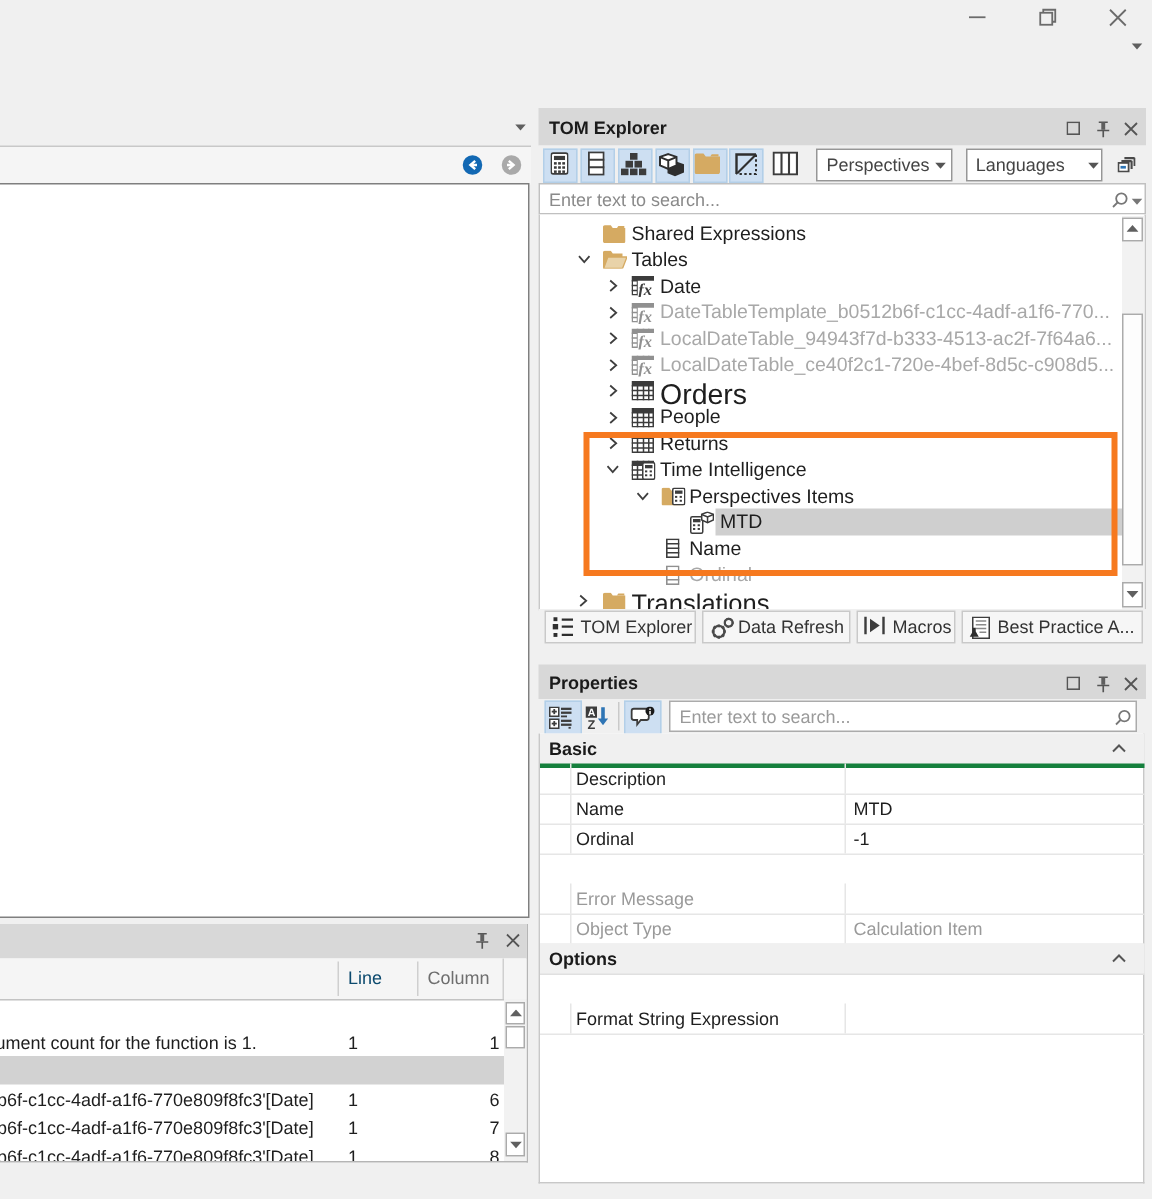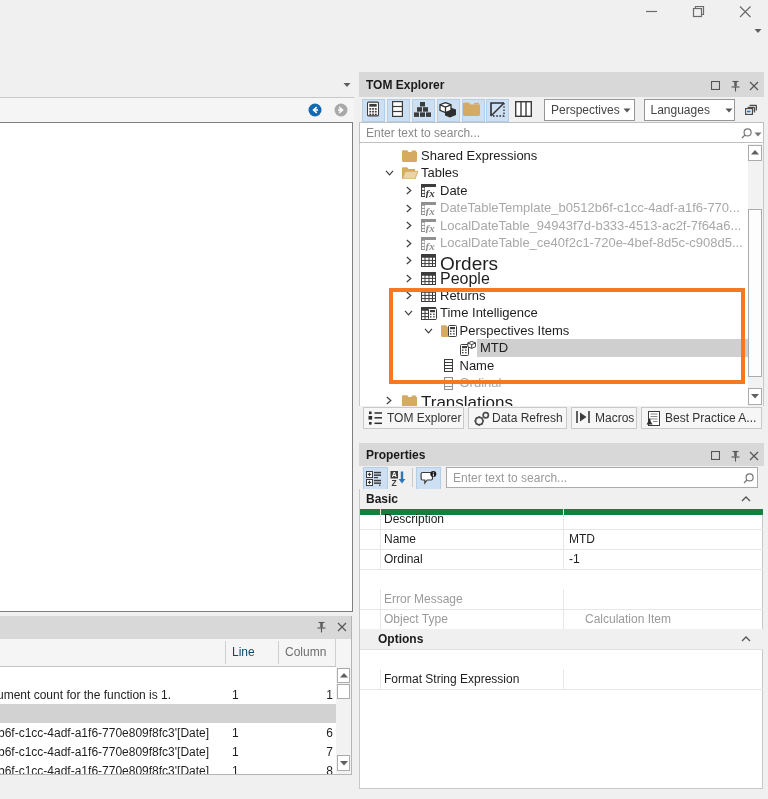--- a/index.html
+++ b/index.html
@@ -339,21 +339,21 @@
           <rect x="0.5" y="0.5" width="14" height="2.7" fill="#3c3c3c"></rect>
           <g stroke="#3c3c3c" stroke-width="1">
             <line x1="0" y1="3.2" x2="15" y2="3.2"></line>
             <line x1="0" y1="6.4" x2="15" y2="6.4"></line>
             <line x1="0" y1="9.6" x2="15" y2="9.6"></line>
             <line x1="4" y1="0" x2="4" y2="13"></line>
             <line x1="8" y1="0" x2="8" y2="13"></line>
             <line x1="11.5" y1="0" x2="11.5" y2="13"></line>
           </g>
         </svg>
-        <div class="abs" style="left:81px;top:127.25px;color:#1e1e1e;white-space:nowrap;font-size:16px;">People</div>
+        <div class="abs" style="left:81px;top:127.25px;color:#1e1e1e;white-space:nowrap;font-size:13px;">People</div>
         <svg class="abs" style="left:45.5px;top:148.25px" width="8" height="9" viewBox="0 0 8 9">
           <path d="M1.8 1 L5.8 4.5 L1.8 8" stroke="#3f3f3f" stroke-width="1.2" fill="none"></path>
         </svg>
         <svg class="abs" style="left:62px;top:146.25px" width="15" height="13" viewBox="0 0 15 13">
           <rect x="0.5" y="0.5" width="14" height="12" fill="#fff" stroke="#3c3c3c"></rect>
           <rect x="0.5" y="0.5" width="14" height="2.7" fill="#3c3c3c"></rect>
           <g stroke="#3c3c3c" stroke-width="1">
             <line x1="0" y1="3.2" x2="15" y2="3.2"></line>
             <line x1="0" y1="6.4" x2="15" y2="6.4"></line>
             <line x1="0" y1="9.6" x2="15" y2="9.6"></line>
@@ -580,21 +580,21 @@
 
     <div class="abs" style="left:87px;top:24px;width:312px;height:21px;background:#fff;border:1px solid #ababab;box-sizing:border-box;">
       <div class="abs" style="left:6px;top:3px;color:#9a9a9a;">Enter text to search...</div>
       <svg class="abs" style="left:296px;top:5px" width="11" height="11" viewBox="0 0 11 11">
         <circle cx="6.6" cy="4.4" r="3.5" fill="none" stroke="#777" stroke-width="1.2"></circle>
         <line x1="4" y1="7" x2="1" y2="10" stroke="#777" stroke-width="1.2"></line>
       </svg>
     </div>
 
     <div class="abs" style="left:0;top:46px;width:404px;height:300px;background:#fff;border-left:1px solid #c8c8c8;border-right:1px solid #c8c8c8;border-bottom:1px solid #c8c8c8;box-sizing:border-box;">
-        <div class="abs" style="left:0;top:0px;width:403px;height:20px;background:#f0f0f0;border-bottom:6px solid #15803d;">
+        <div class="abs" style="left:0;top:0px;width:403px;height:20px;background:#f0f0f0;border-bottom:3px solid #15803d;">
           <div class="abs" style="left:6px;top:3px;font-weight:bold;color:#1a1a1a;">Basic</div>
           <svg class="abs" style="left:381px;top:7px" width="10" height="6" viewBox="0 0 10 6">
             <path d="M1 5 L5 1 L9 5" stroke="#555" stroke-width="1.3" fill="none"></path>
           </svg>
         </div>
         <div class="abs" style="left:0;top:20px;width:403px;height:20px;border-bottom:1px solid #e6e6e6;">
           <div class="abs" style="left:20px;top:0;width:1px;height:20px;background:#e6e6e6;"></div>
           <div class="abs" style="left:203px;top:0;width:1px;height:20px;background:#e6e6e6;"></div>
           <div class="abs" style="left:24px;top:3px;color:#1e1e1e;">Description</div>
         </div>
@@ -612,24 +612,24 @@
         </div>
         <div class="abs" style="left:0;top:100px;width:403px;height:20px;border-bottom:1px solid #e6e6e6;">
           <div class="abs" style="left:20px;top:0;width:1px;height:20px;background:#e6e6e6;"></div>
           <div class="abs" style="left:203px;top:0;width:1px;height:20px;background:#e6e6e6;"></div>
           <div class="abs" style="left:24px;top:3px;color:#9a9a9a;">Error Message</div>
         </div>
         <div class="abs" style="left:0;top:120px;width:403px;height:20px;border-bottom:1px solid #e6e6e6;">
           <div class="abs" style="left:20px;top:0;width:1px;height:20px;background:#e6e6e6;"></div>
           <div class="abs" style="left:203px;top:0;width:1px;height:20px;background:#e6e6e6;"></div>
           <div class="abs" style="left:24px;top:3px;color:#9a9a9a;">Object Type</div>
-          <div class="abs" style="left:209px;top:3px;color:#9a9a9a;margin-left:16px;">Calculation Item</div>
+          <div class="abs" style="left:209px;top:3px;color:#9a9a9a;">Calculation Item</div>
         </div>
         <div class="abs" style="left:0;top:140px;width:403px;height:20px;background:#f0f0f0;border-bottom:1px solid #e0e0e0;">
-          <div class="abs" style="left:18px;top:3px;font-weight:bold;color:#1a1a1a;">Options</div>
+          <div class="abs" style="left:6px;top:3px;font-weight:bold;color:#1a1a1a;">Options</div>
           <svg class="abs" style="left:381px;top:7px" width="10" height="6" viewBox="0 0 10 6">
             <path d="M1 5 L5 1 L9 5" stroke="#555" stroke-width="1.3" fill="none"></path>
           </svg>
         </div>
         <div class="abs" style="left:0;top:180px;width:403px;height:20px;border-bottom:1px solid #e6e6e6;">
           <div class="abs" style="left:20px;top:0;width:1px;height:20px;background:#e6e6e6;"></div>
           <div class="abs" style="left:203px;top:0;width:1px;height:20px;background:#e6e6e6;"></div>
           <div class="abs" style="left:24px;top:3px;color:#1e1e1e;">Format String Expression</div>
         </div>
       </div>

